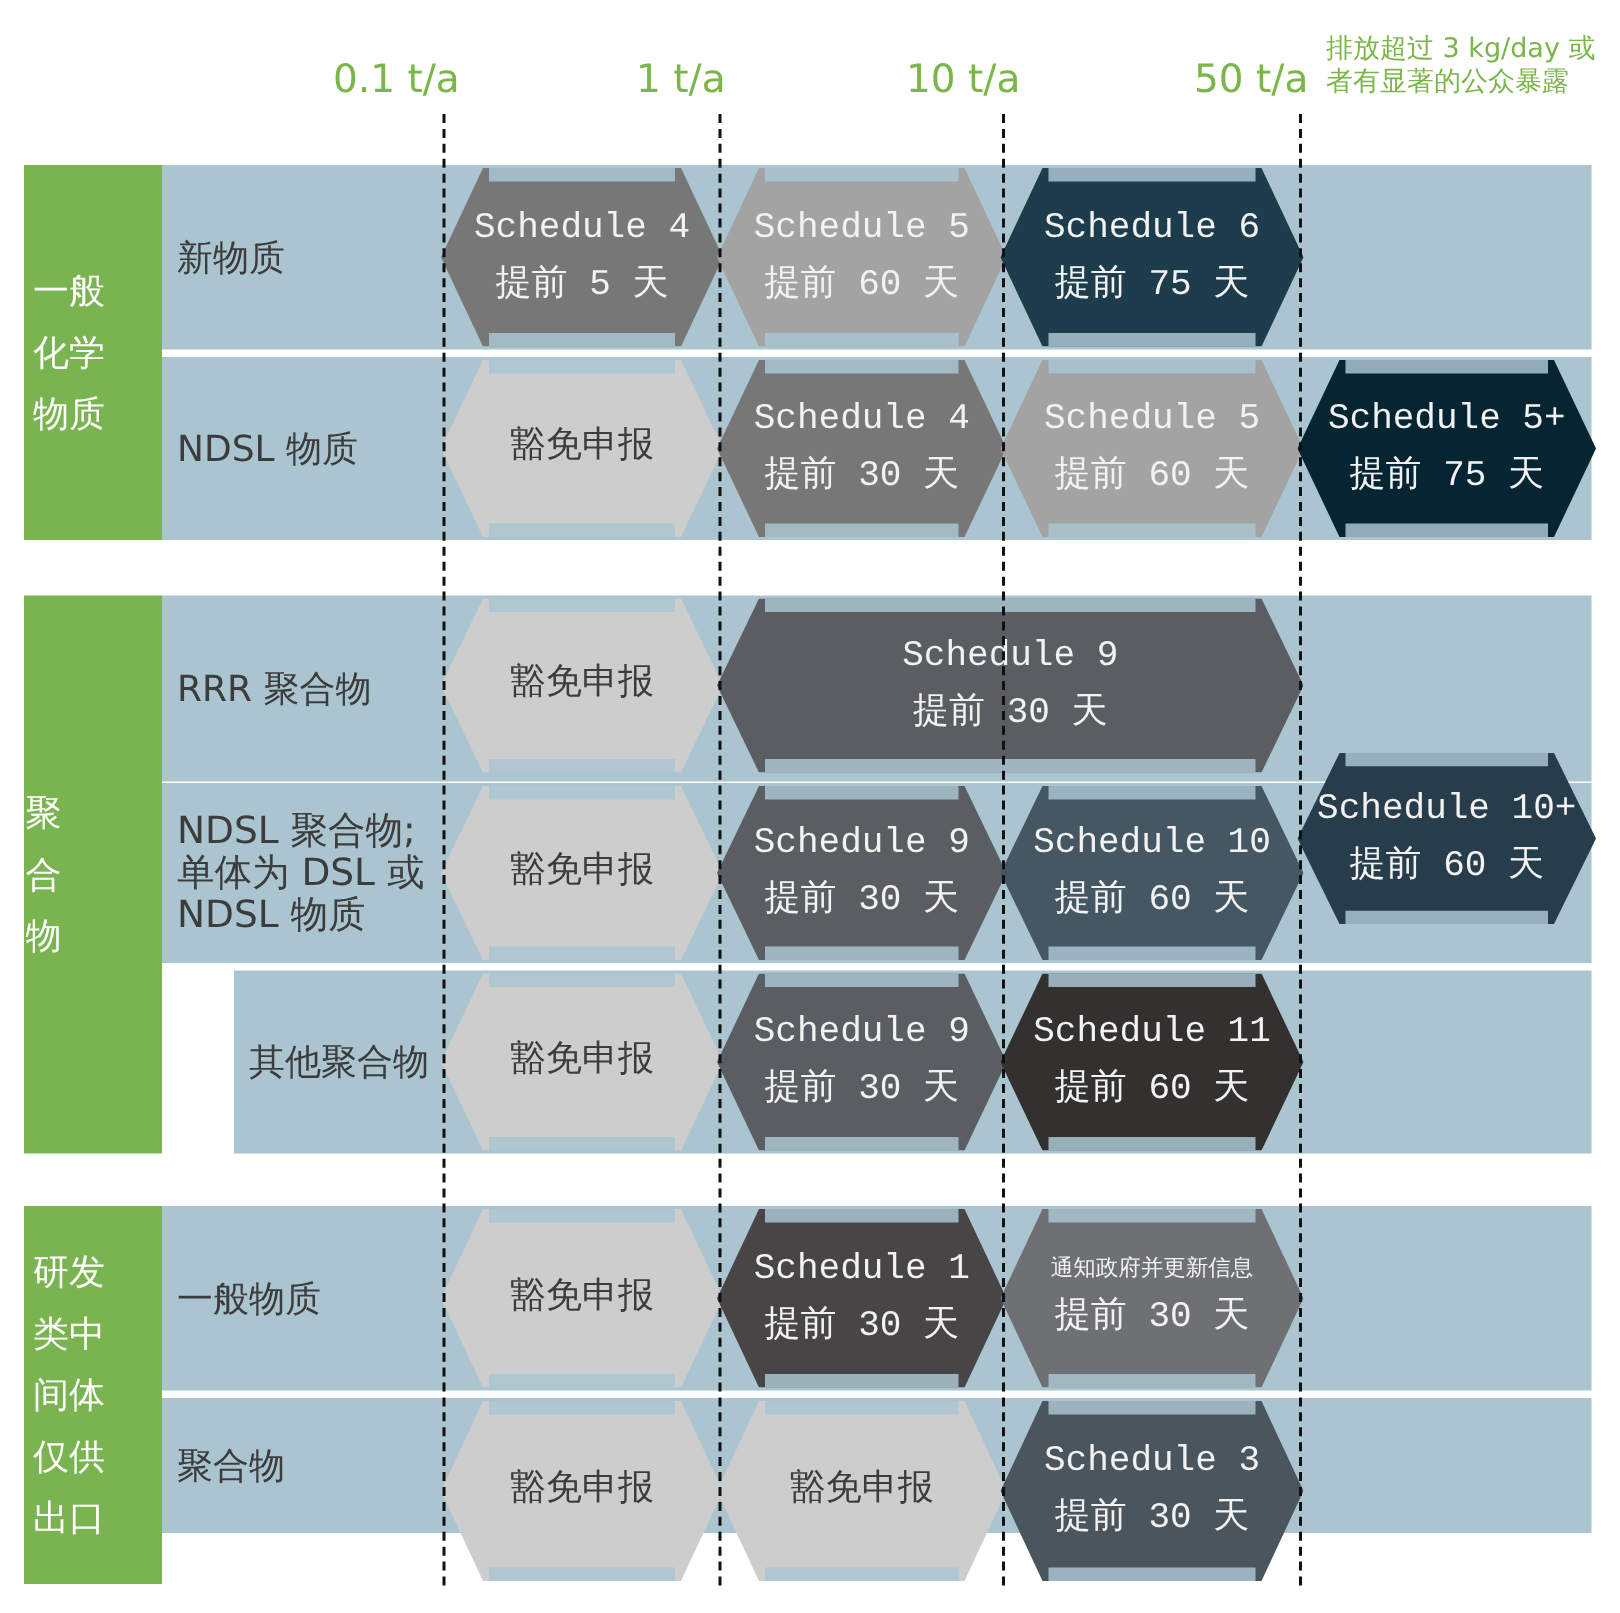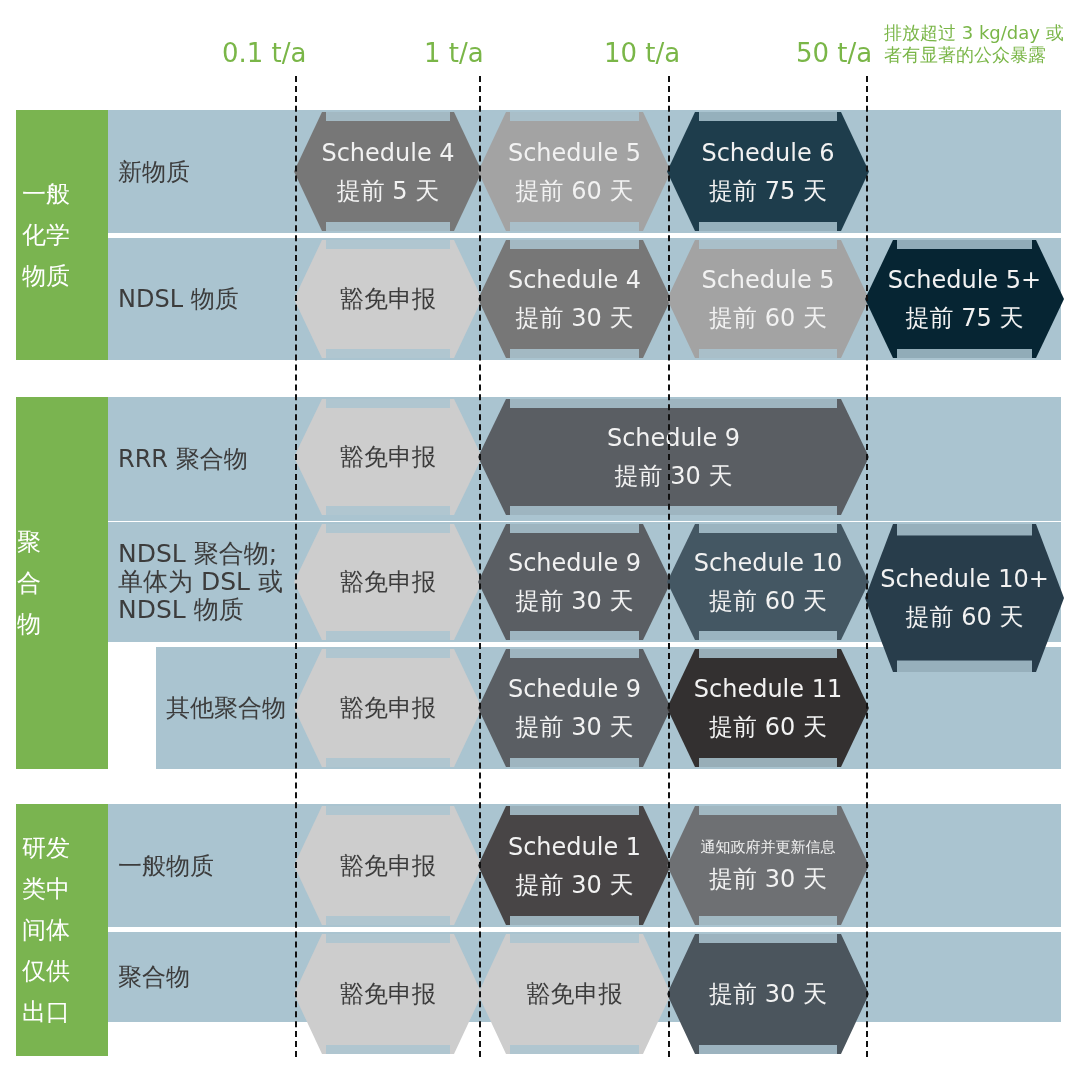--- a/index.html
+++ b/index.html
@@ -7,21 +7,21 @@
          font-family: "DejaVu Sans", "Liberation Sans", sans-serif; }
   .thresh { position: absolute; color: #7ab648; font-size: 26px; white-space: nowrap; }
   .thresh-note { position: absolute; color: #7ab648; font-size: 18px; line-height: 22px; left: 884px; top: 22px; width: 190px; }
   .group { position: absolute; left: 16px; width: 1045px; }
   .group-label { position: absolute; left: 0; top: 0; bottom: 0; width: 92px; background: #7ab450;
                  color: #ffffff; font-size: 24px; line-height: 41px; display: flex; align-items: center; justify-content: flex-start; text-align: center; }
   .group-label span { display: block; width: 60px; }
   .row { position: absolute; left: 92px; right: 0; background: #aac4d0; }
   .row-label { position: absolute; left: 10px; top: 0; bottom: 0; display: flex; align-items: center; color: #3c3c3c; font-size: 24px; line-height: 30px; width: 180px; }
   .row-label.small { font-size: 25px; line-height: 28px; }
-  .arrow { position: absolute; top: 2px; bottom: 2px; }
+  .arrow { position: absolute; top: 2px; bottom: 2px; font-family: Liberation Mono, monospace; }
   .arrow svg { position: absolute; left: 0; top: 0; width: 100%; height: 100%; }
   .arrow .txt { position: absolute; left: 0; right: 0; top: 0; bottom: 0; display: flex; flex-direction: column; justify-content: center; align-items: center; color: #f2f2f2; font-size: 24px; line-height: 38px; text-align: center; }
   .arrow .txt .s1.small { font-size: 15px; line-height: 26px; }
   .arrow.light .txt { color: #3c3c3c; text-align: right; }
   .vline { position: absolute; top: 76px; bottom: 18px; width: 0; border-left: 2.5px dashed #111; }
 </style>
 </head>
 <body>
 
 <div class="thresh" style="left:222px; top:38px;">0.1 t/a</div>
@@ -206,21 +206,21 @@
       <svg viewBox="0 0 202 116" preserveAspectRatio="none">
         <polygon points="28,0 174,0 202,58 174,116 28,116 0,58" fill="#445763"></polygon>
         <rect x="32" y="0" width="138" height="9" fill="#aac4d0" opacity="0.85"></rect>
         <rect x="32" y="107" width="138" height="9" fill="#aac4d0" opacity="0.85"></rect>
       </svg>
       <div class="txt">
         <div class="s1">Schedule 10</div>
         <div class="s2">提前 60 天</div>
       </div>
     </div>
-    <div class="arrow" style="left: 865px; top: 524px; width: 199px; height: 148px;">
+    <div class="arrow" style="left: 865px; top: 502px; width: 199px; height: 114px;">
       <svg viewBox="0 0 199 116" preserveAspectRatio="none">
         <polygon points="28,0 171,0 199,58 171,116 28,116 0,58" fill="#283d4b"></polygon>
         <rect x="32" y="0" width="135" height="9" fill="#aac4d0" opacity="0.85"></rect>
         <rect x="32" y="107" width="135" height="9" fill="#aac4d0" opacity="0.85"></rect>
       </svg>
       <div class="txt">
         <div class="s1">Schedule 10+</div>
         <div class="s2">提前 60 天</div>
       </div>
     </div>
@@ -308,20 +308,21 @@
         <div class="s1">豁免申报</div>
       </div>
     </div>
     <div class="arrow" style="left: 667px; top: 934px; width: 202px; height: 120px;">
       <svg viewBox="0 0 202 120" preserveAspectRatio="none">
         <polygon points="28,0 174,0 202,60 174,120 28,120 0,60" fill="#4b555d"></polygon>
         <rect x="32" y="0" width="138" height="9" fill="#aac4d0" opacity="0.85"></rect>
         <rect x="32" y="111" width="138" height="9" fill="#aac4d0" opacity="0.85"></rect>
       </svg>
       <div class="txt">
+        <div class="s1">Schedule 3</div>
         <div class="s2">提前 30 天</div>
       </div>
     </div>
   </div>
 
 <div class="vline" style="left:295px;"></div>
 <div class="vline" style="left:479px;"></div>
 <div class="vline" style="left:668px;"></div>
 <div class="vline" style="left:866px;"></div>
 

